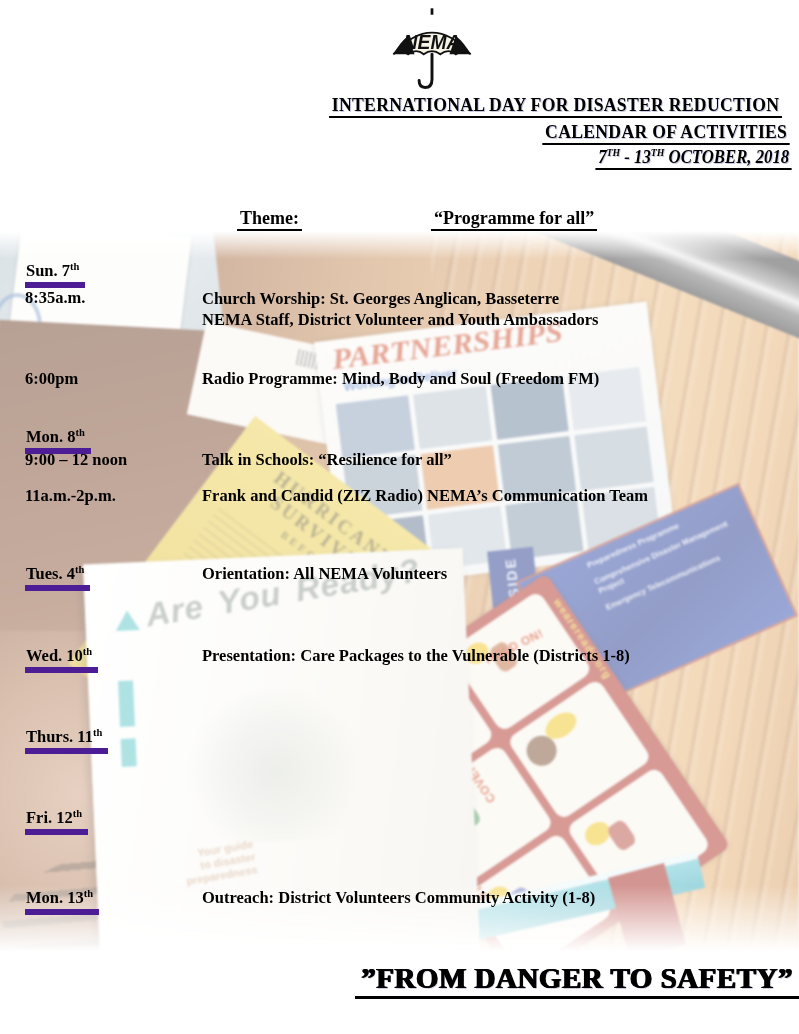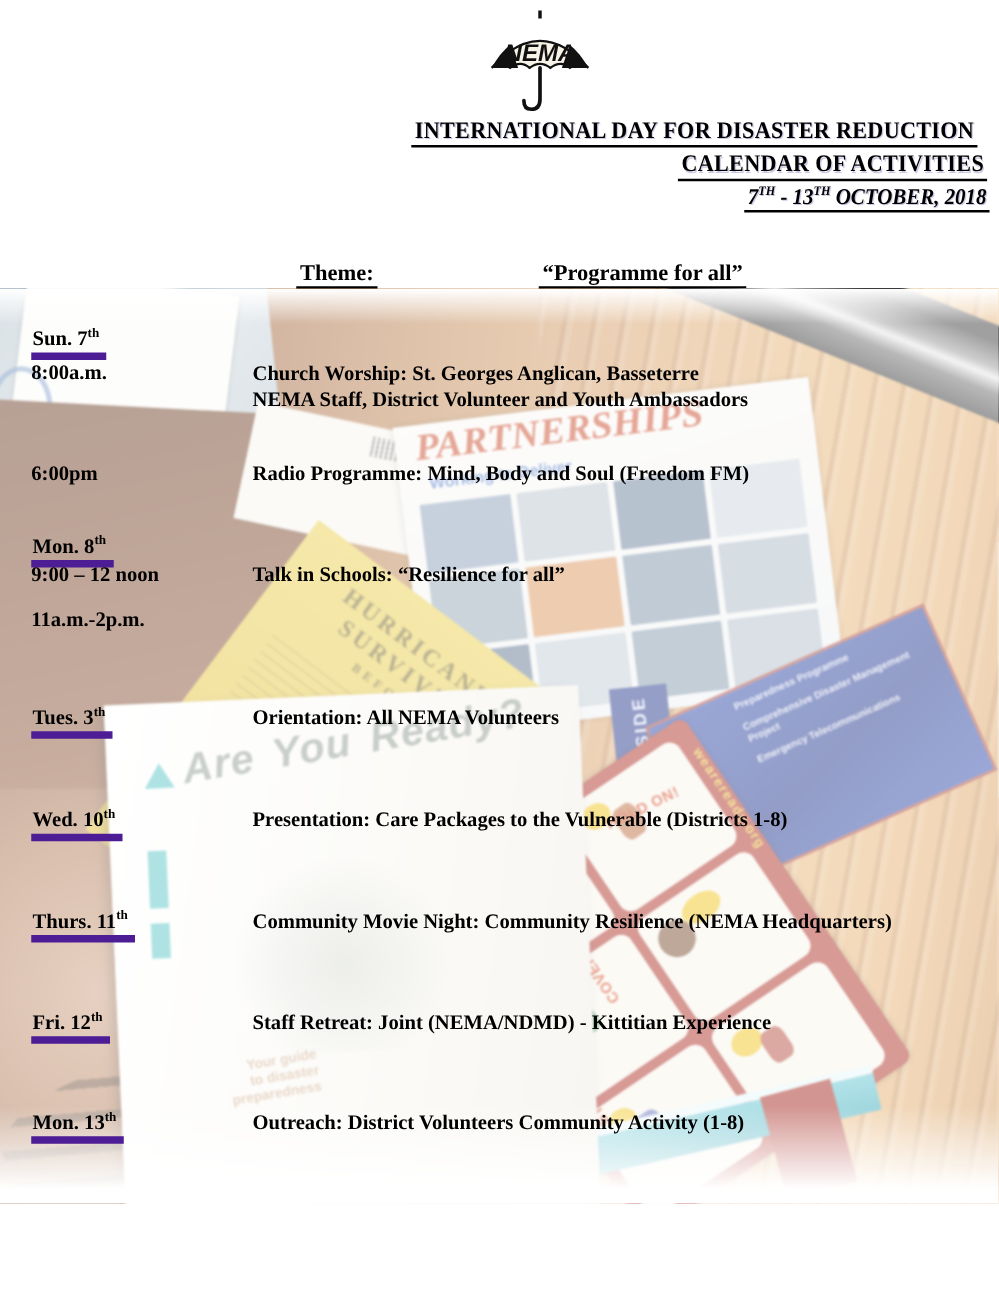--- a/index.html
+++ b/index.html
@@ -228,43 +228,43 @@
         </div>
         <div class="minitxt"></div>
       </div>
     </div>
     <div class="wash"></div>
     <div class="fadeT"></div>
     <div class="fadeB"></div>
   </div>
 
   <div class="row tm" style="top:261px"><span class="du"><span>Sun. 7</span><sup class="sp">th</sup></span></div>
-  <div class="row tm" style="top:288px">8:00a.m.</div>
+  <div class="row tm" style="top:288px">8:35a.m.</div>
   <div class="row evt" style="top:288px">
       <span>Church Worship: St. Georges Anglican, Basseterre</span>
       <span>NEMA Staff, District Volunteer and Youth Ambassadors</span>
     </div>
 
   <div class="row tm" style="top:369px">6:00pm</div>
   <div class="row evt" style="top:369px">Radio Programme: Mind, Body and Soul (Freedom FM)</div>
 
   <div class="row tm" style="top:427px"><span class="du"><span>Mon. 8</span><sup class="sp">th</sup></span></div>
   <div class="row tm" style="top:450px">9:00 – 12 noon</div>
   <div class="row evt" style="top:450px">Talk in Schools: “Resilience for all”</div>
   <div class="row tm" style="top:486px">11a.m.-2p.m.</div>
-
-  <div class="row tm" style="top:564px"><span class="du"><span>Tues. 3</span><sup class="sp">th</sup></span></div>
+  <div class="row evt" style="top:486px">Frank and Candid (ZIZ Radio) NEMA’s Communication Team</div>
+
+  <div class="row tm" style="top:564px"><span class="du"><span>Tues. 4</span><sup class="sp">th</sup></span></div>
   <div class="row evt" style="top:564px">Orientation: All NEMA Volunteers</div>
 
   <div class="row tm" style="top:646px"><span class="du"><span>Wed. 10</span><sup class="sp">th</sup></span></div>
   <div class="row evt" style="top:646px">Presentation: Care Packages to the Vulnerable (Districts 1-8)</div>
 
   <div class="row tm" style="top:727px"><span class="du"><span>Thurs. 11</span><sup class="sp">th</sup></span></div>
-  <div class="row evt" style="top:727px">Community Movie Night: Community Resilience (NEMA Headquarters)</div>
 
   <div class="row tm" style="top:808px"><span class="du"><span>Fri. 12</span><sup class="sp">th</sup></span></div>
-  <div class="row evt" style="top:808px">Staff Retreat: Joint (NEMA/NDMD) - Kittitian Experience</div>
 
   <div class="row tm" style="top:888px"><span class="du"><span>Mon. 13</span><sup class="sp">th</sup></span></div>
   <div class="row evt" style="top:888px">Outreach: District Volunteers Community Activity (1-8)</div>
 
+  <div class="center motto"><span class="u">”FROM DANGER TO SAFETY”</span></div>
 
 </div>
 
 </body></html>

